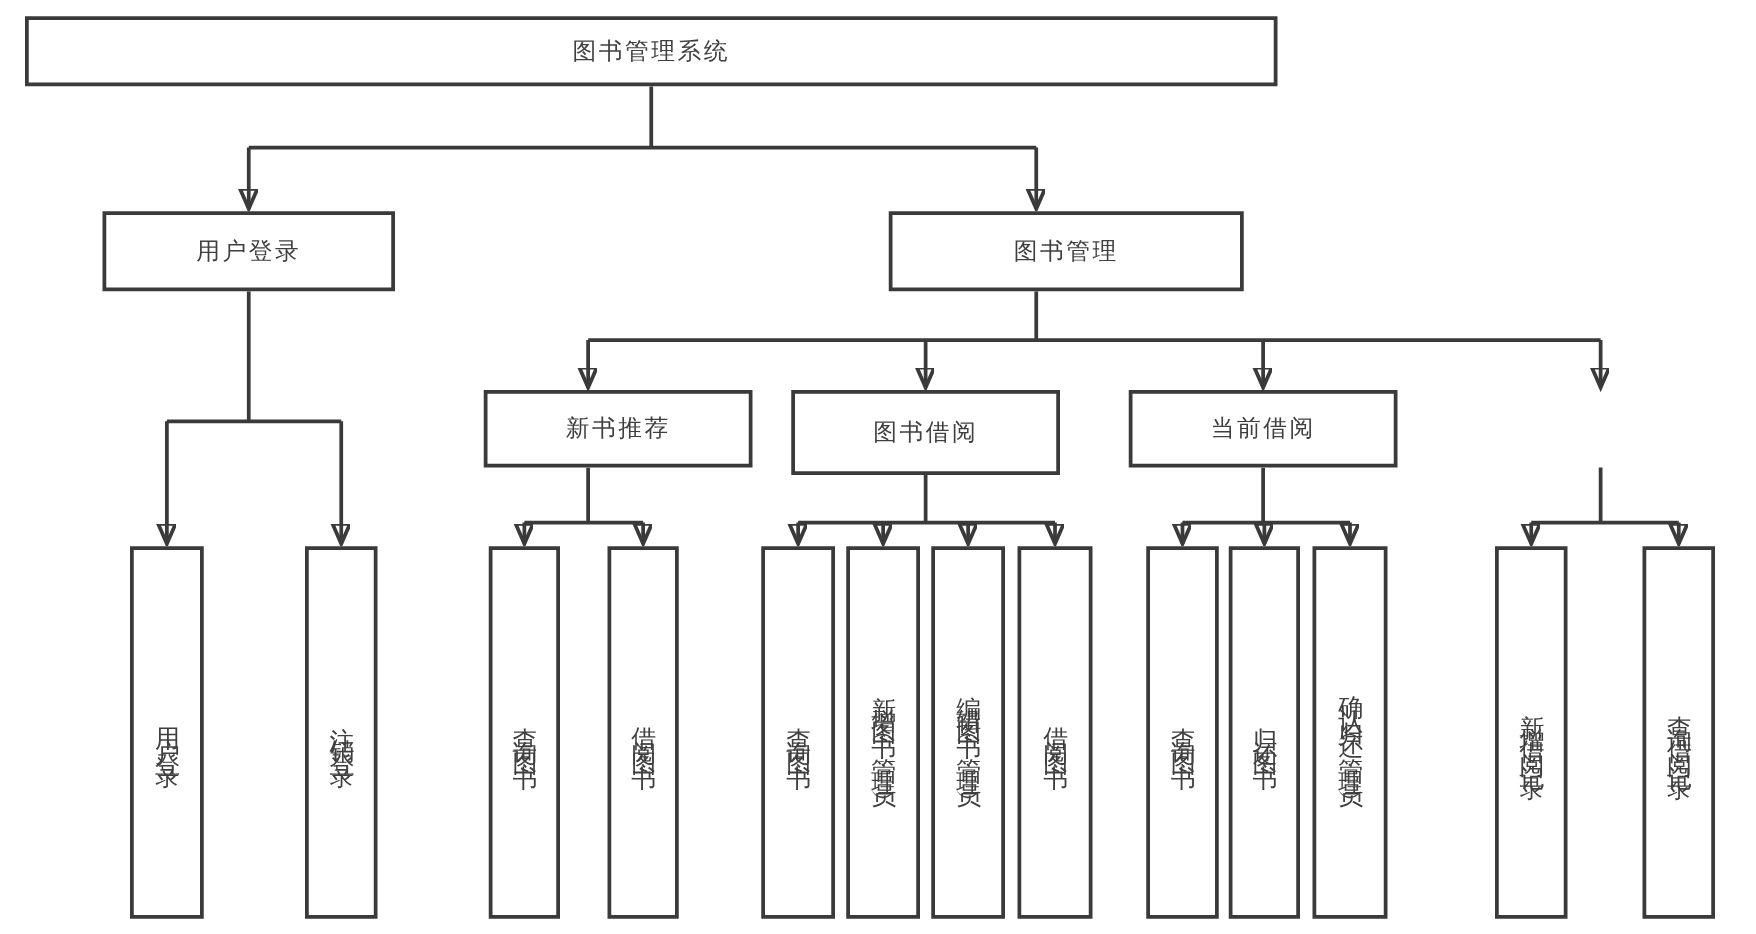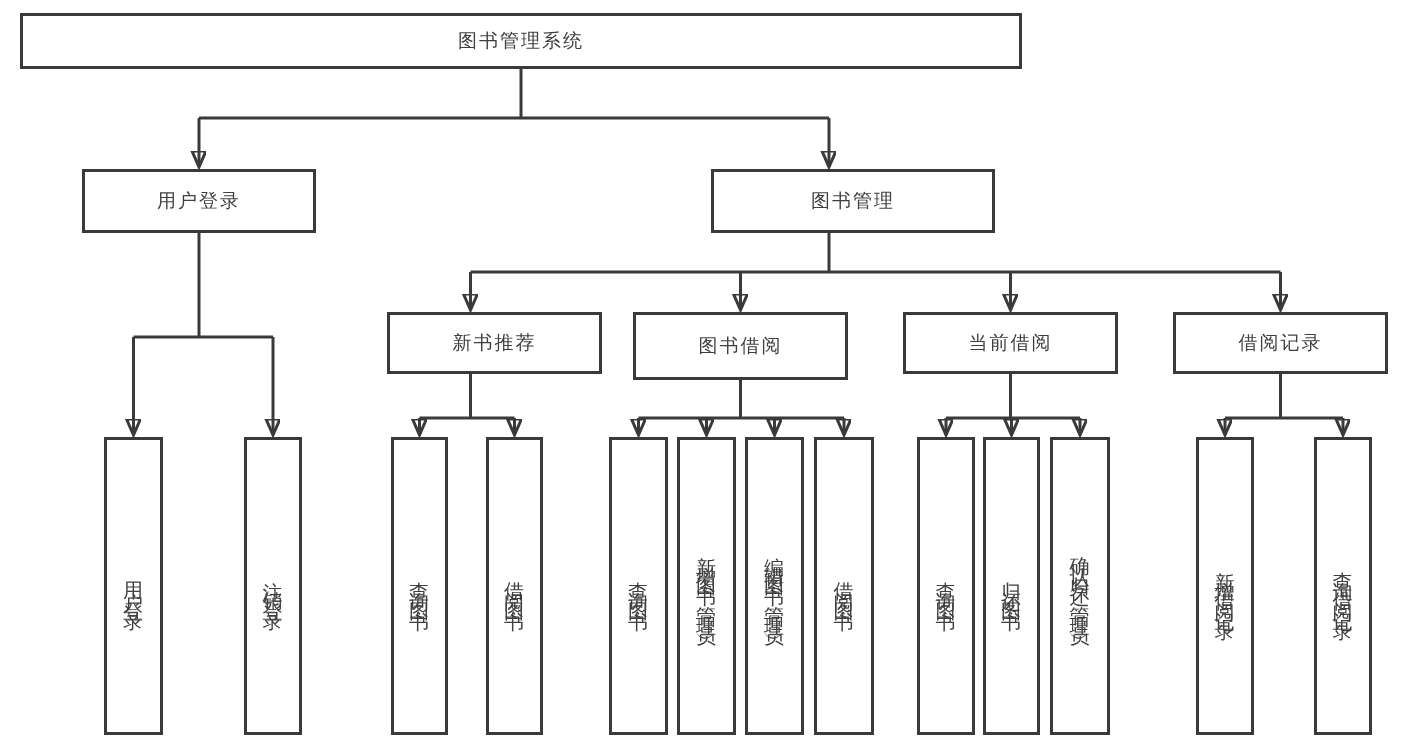--- a/index.html
+++ b/index.html
@@ -112,21 +112,20 @@
   </svg>
 
   <div class="node h" style="left:20px;top:13px;width:1002px;height:56px;">图书管理系统</div>
 
   <div class="node h" style="left:82px;top:169px;width:234px;height:64px;">用户登录</div>
   <div class="node h" style="left:711px;top:169px;width:284px;height:64px;">图书管理</div>
 
   <div class="node h" style="left:363px;top:312px;width:215px;height:62px;margin-left:24px;">新书推荐</div>
   <div class="node h" style="left:633px;top:312px;width:215px;height:68px;">图书借阅</div>
   <div class="node h" style="left:903px;top:312px;width:215px;height:62px;">当前借阅</div>
-  <div class="node h" style="left:1173px;top:312px;width:215px;height:62px;">借阅记录</div>
 
   <div class="node v" style="left:104px;top:437px;width:59px;height:298px;">用户登录</div>
   <div class="node v" style="left:244px;top:437px;width:58px;height:298px;">注销登录</div>
 
   <div class="node v" style="left:391px;top:437px;width:57px;height:298px;">查询图书</div>
   <div class="node v" style="left:486px;top:437px;width:57px;height:298px;">借阅图书</div>
 
   <div class="node v" style="left:609px;top:437px;width:59px;height:298px;">查询图书</div>
   <div class="node v" style="left:677px;top:437px;width:59px;height:298px;">新增图书（管理员）</div>
   <div class="node v" style="left:745px;top:437px;width:59px;height:298px;">编辑图书（管理员）</div>

